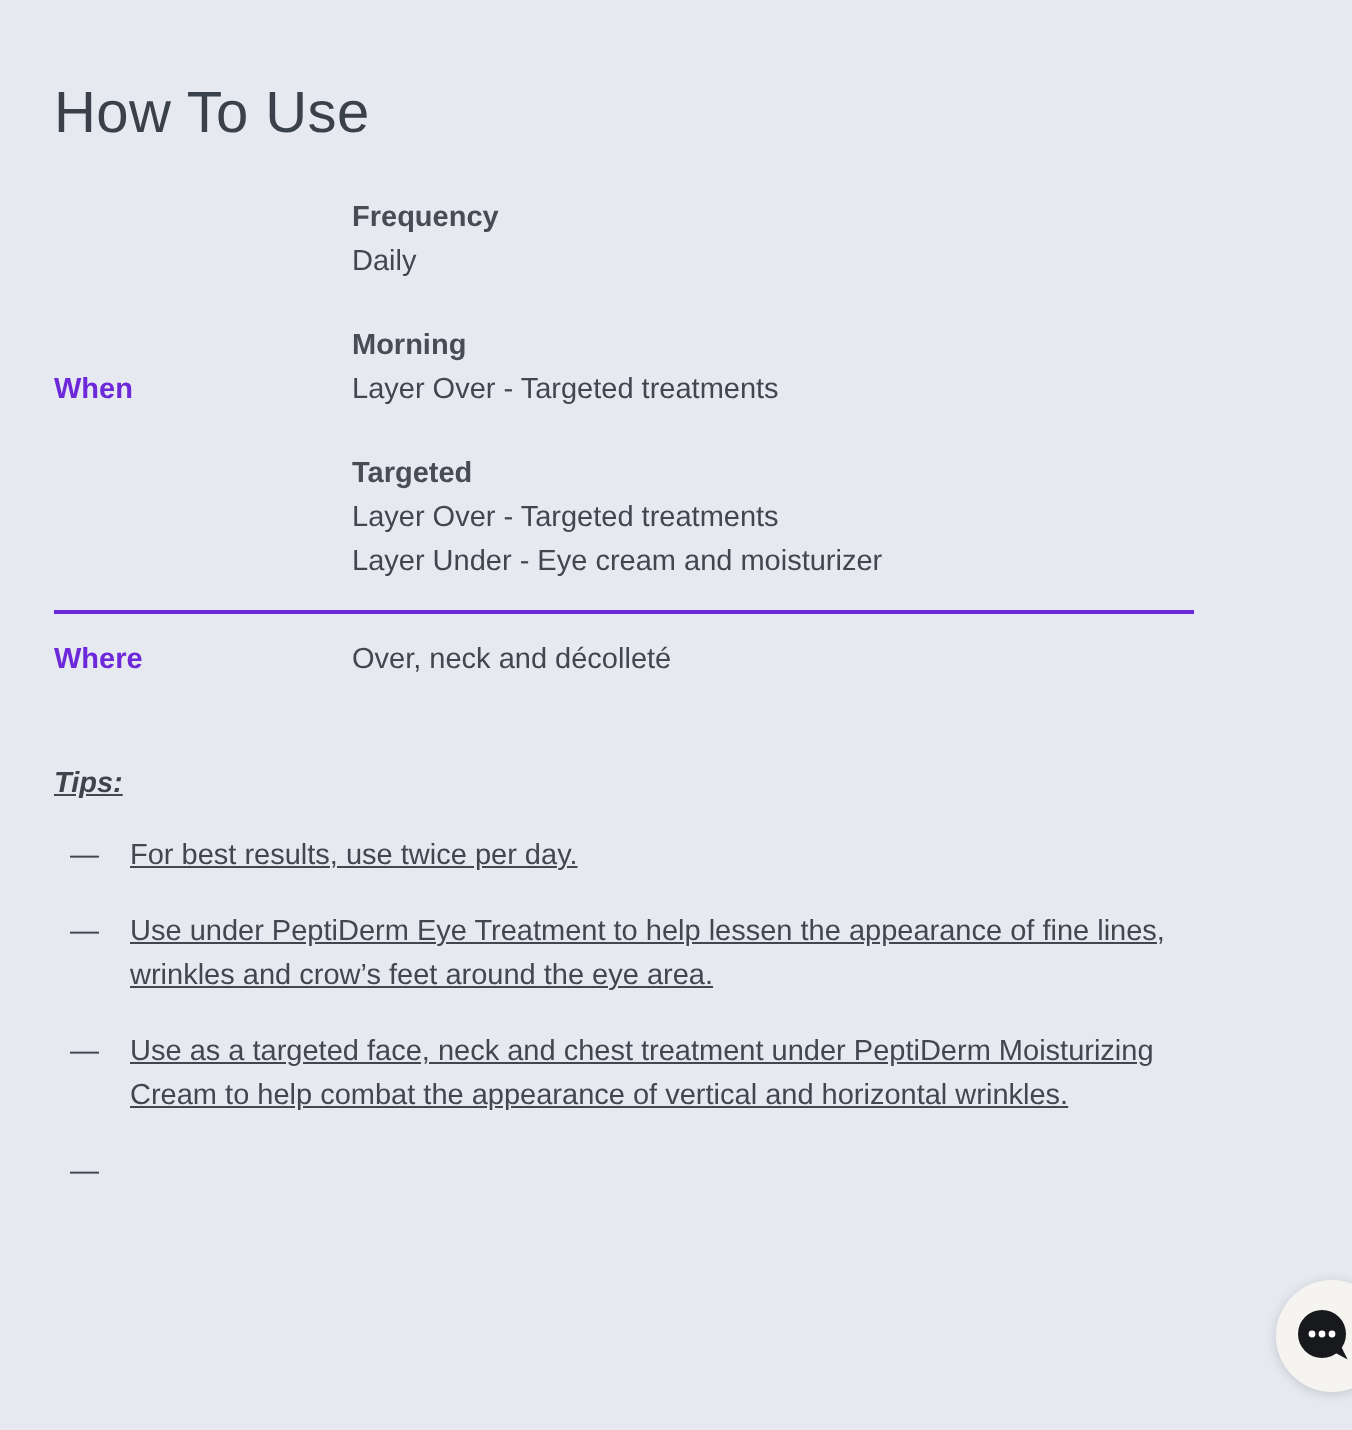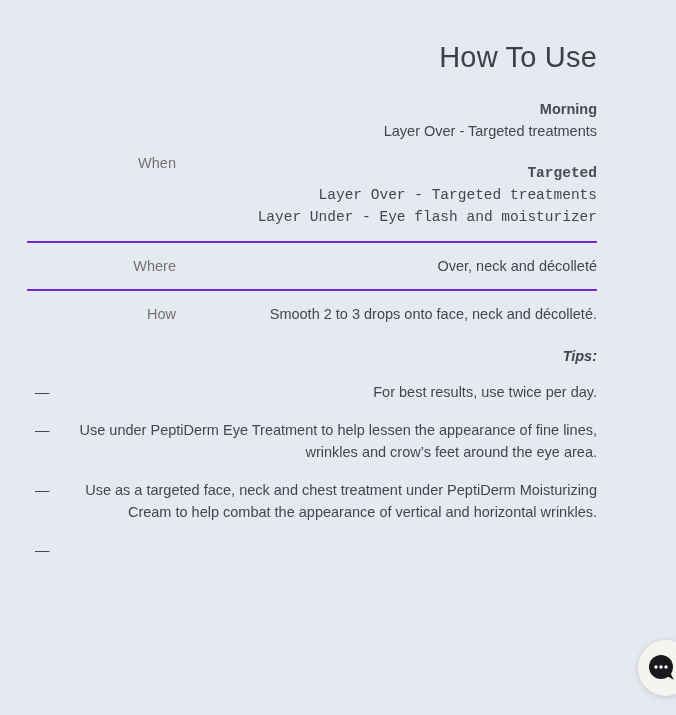--- a/index.html
+++ b/index.html
@@ -11,62 +11,61 @@
     background: #e7e9f1;
     font-family: "Liberation Sans", sans-serif;
     color: #42474f;
     overflow: hidden;
   }
   .container {
     position: relative;
     width: 620px;
     height: 715px;
     padding: 38px 23px 0 27px;
-    text-align: right;
   }
   .page-title {
     font-size: 29px;
     font-weight: 400;
     line-height: 38px;
     color: #3a414b;
     margin: 0 0 22px 0;
     letter-spacing: 0.2px;
   }
   .usage-table { width: 100%; }
   .row {
     display: flex;
     align-items: center;
   }
   .row-label {
     flex: 0 0 149px;
     width: 149px;
-    font-weight: 400;
+    font-weight: 700;
     font-size: 14.5px;
     line-height: 22px;
-    color: #737373;
+    color: #6d28d9;
   }
   .row-content { flex: 1; min-width: 0; }
   .row-when { padding-bottom: 13px; }
   .row-where, .row-how {
     border-top: 2px solid #6d28d9;
     padding: 12px 0;
   }
-  .group + .group { margin-top: 20px; font-family: Liberation Mono, monospace; }
+  .group + .group { margin-top: 20px; }
   .group-heading {
     font-weight: 700;
     font-size: 14.5px;
     line-height: 22px;
     color: #474c55;
   }
   .usage-line {
     font-size: 14.5px;
     line-height: 22px;
     color: #42474f;
   }
-  .tips-section { margin-top: 8px; }
+  .tips-section { margin-top: 28px; text-decoration: underline; }
   .tips-heading {
     font-style: italic;
     font-weight: 700;
     font-size: 14.5px;
     line-height: 22px;
     color: #3f444c;
     margin: 0 0 14px 0;
   }
   ul.tips-list {
     list-style: none;
@@ -112,44 +111,42 @@
 <div class="container">
 
   <h2 class="page-title">How To Use</h2>
 
   <div class="usage-table">
 
     <div class="row row-when">
       <div class="row-label">When</div>
       <div class="row-content">
         <div class="group">
+          <div class="group-heading">Frequency</div>
+          <div class="usage-line">Daily</div>
+        </div>
+        <div class="group">
           <div class="group-heading">Morning</div>
           <div class="usage-line">Layer Over - Targeted treatments</div>
         </div>
         <div class="group">
           <div class="group-heading">Targeted</div>
           <div class="usage-line">Layer Over - Targeted treatments</div>
-          <div class="usage-line">Layer Under - Eye flash and moisturizer</div>
+          <div class="usage-line">Layer Under - Eye cream and moisturizer</div>
         </div>
       </div>
     </div>
 
     <div class="row row-where">
       <div class="row-label">Where</div>
       <div class="row-content">
         <div class="usage-line">Over, neck and décolleté</div>
       </div>
     </div>
 
-    <div class="row row-how">
-      <div class="row-label">How</div>
-      <div class="row-content">
-        <div class="usage-line">Smooth 2 to 3 drops onto face, neck and décolleté.</div>
-      </div>
-    </div>
 
   </div>
 
   <div class="tips-section">
     <div class="tips-heading">Tips:</div>
     <ul class="tips-list">
       <li class="tip-item">
         <span class="tip-marker">—</span>
         <span class="tip-text">For best results, use twice per day.</span>
       </li>

